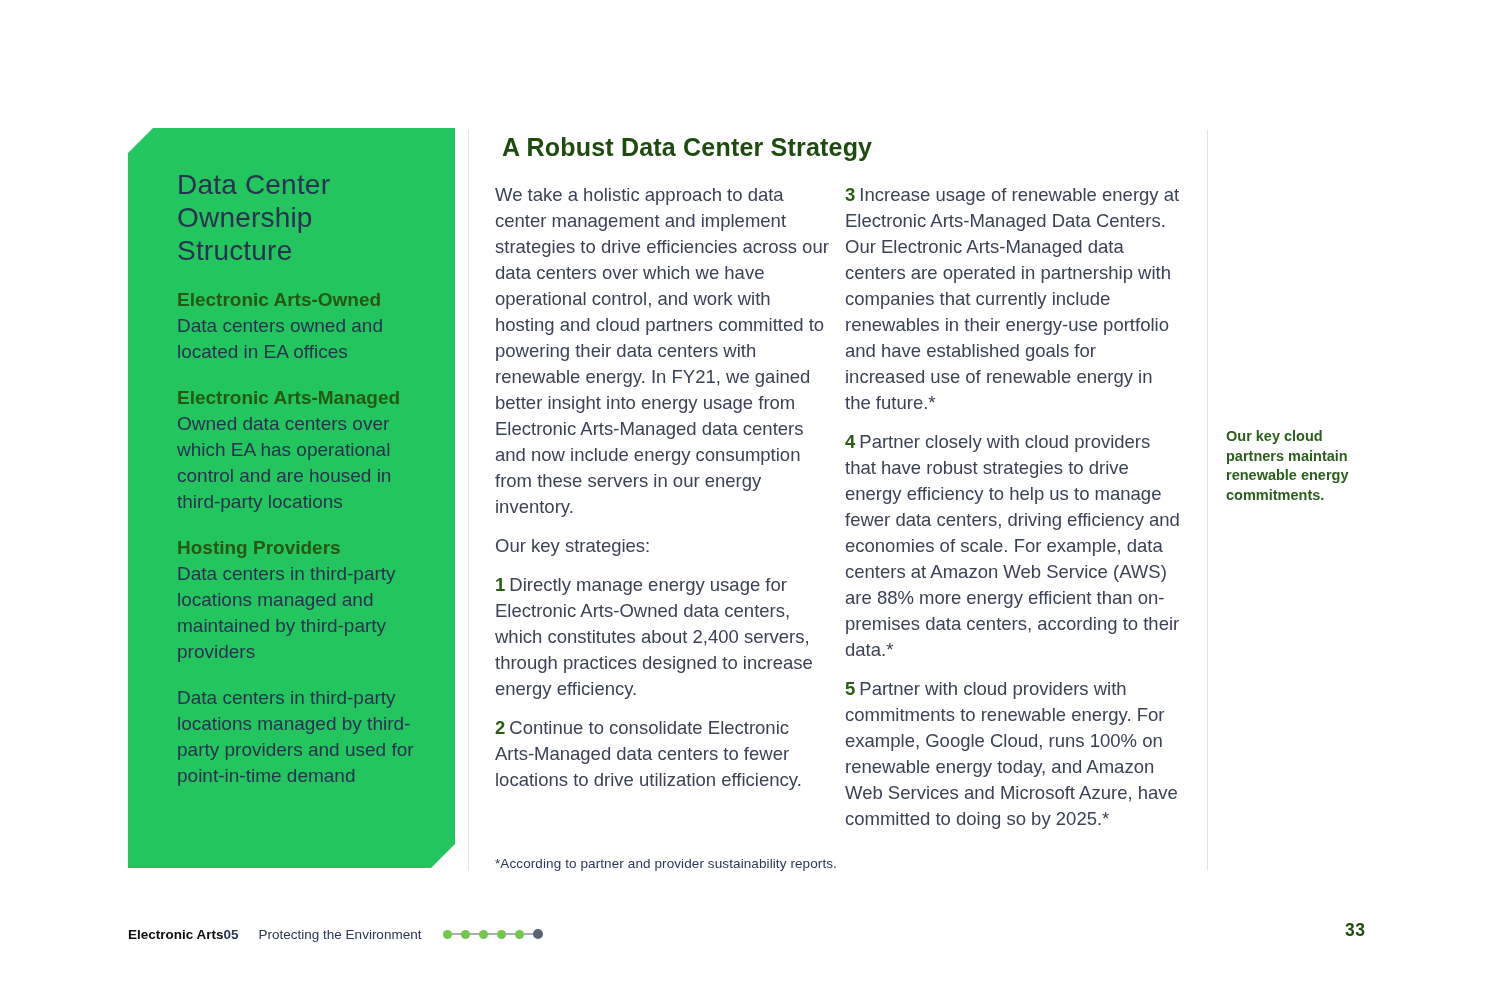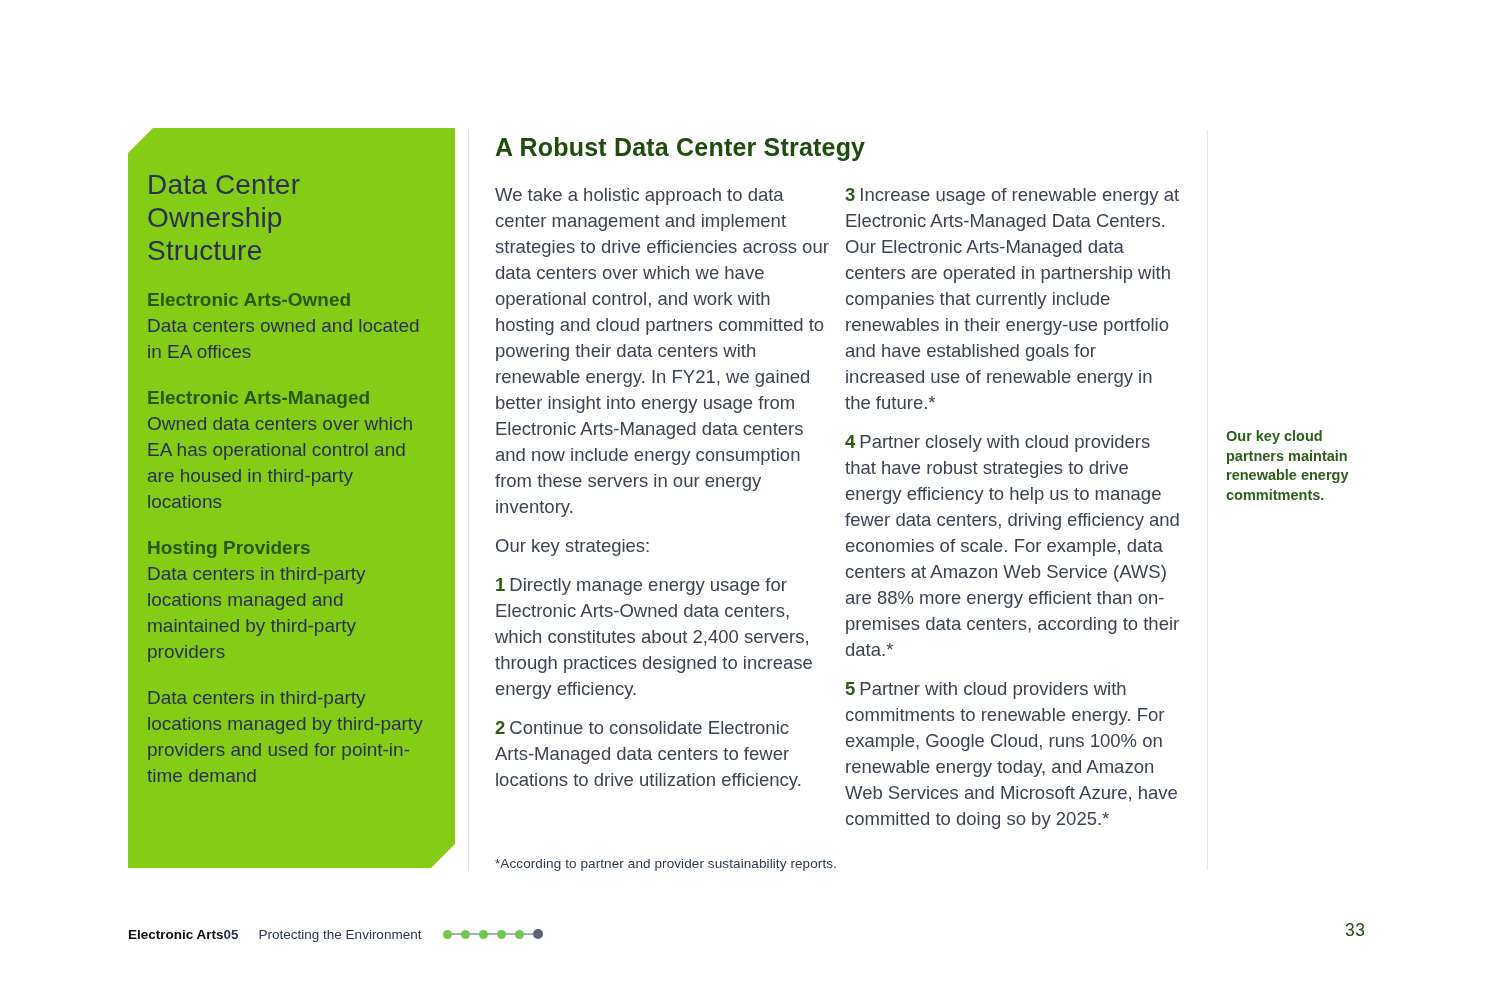--- a/index.html
+++ b/index.html
@@ -9,43 +9,43 @@
     width:1500px; height:1000px;
     background:#ffffff;
     font-family:"Liberation Sans","DejaVu Sans",sans-serif;
     overflow:hidden;
   }
 
   
   .greenbox {
     position:absolute; left:128px; top:128px;
     width:327px; height:740px;
-    background:#84cc16;
+    background:#22c55e;
     clip-path:polygon(25px 0, 100% 0, 100% calc(100% - 24px), calc(100% - 24px) 100%, 0 100%, 0 25px);
-    padding:40px 30px 0 19px;
+    padding:40px 30px 0 49px;
   }
   .gb-title {
     font-size:28px; line-height:33px; font-weight:500;
     color:#2a3150; max-width:210px; margin-bottom:17px;
     letter-spacing:0.2px;
   }
   .gb-section { margin-top:20px; }
   .gb-heading { font-size:19px; line-height:26px; font-weight:700; color:#25590f; }
   .gb-body    { font-size:19px; line-height:26px; color:#2a3150; }
 
   
   .vdivider { position:absolute; top:130px; width:1px; height:740px; background:#e3e3e8; }
   .vdivider.left  { left:468px; }
   .vdivider.right { left:1207px; }
 
   
   .main { position:absolute; left:495px; top:132px; width:702px; }
   .main-title {
     font-size:25px; line-height:30px; font-weight:700;
-    color:#1e4c0e; margin-bottom:20px; letter-spacing:0.2px;
+    color:#1e4c0e; margin-bottom:20px; letter-spacing:0.2px;margin-left:7px;
   }
   .columns { display:flex; gap:14px; }
   .col { width:336px; font-size:18.5px; line-height:26px; color:#3b4254; }
   .col p { margin-bottom:13px; }
   .num { font-weight:700; color:#2c5c14; margin-right:4px; }
 
   .footnote {
     position:absolute; left:495px; top:856px;
     font-size:13.5px; color:#2f3756; letter-spacing:0.1px;
   }
@@ -71,21 +71,21 @@
   }
   .dots::before {
     content:""; position:absolute; left:4px; right:4px; top:50%;
     height:1.5px; margin-top:-1px; background:#a9aebc;
   }
   .dot { position:relative; width:9px; height:9px; border-radius:50%; }
   .dot.green { background:#70c74c; }
   .dot.slate { background:#5a6375; width:10px; height:10px; }
   .pagenum {
     position:absolute; left:1345px; top:920px;
-    font-size:17.5px; font-weight:400; color:#1e4c0e; letter-spacing:0.5px;
+    font-size:17.5px; font-weight:700; color:#1e4c0e; letter-spacing:0.5px;
   }
 </style>
 </head>
 <body>
 
 <div class="page">
 
   <div class="greenbox">
     <div class="gb-title">Data Center Ownership Structure</div>
 

